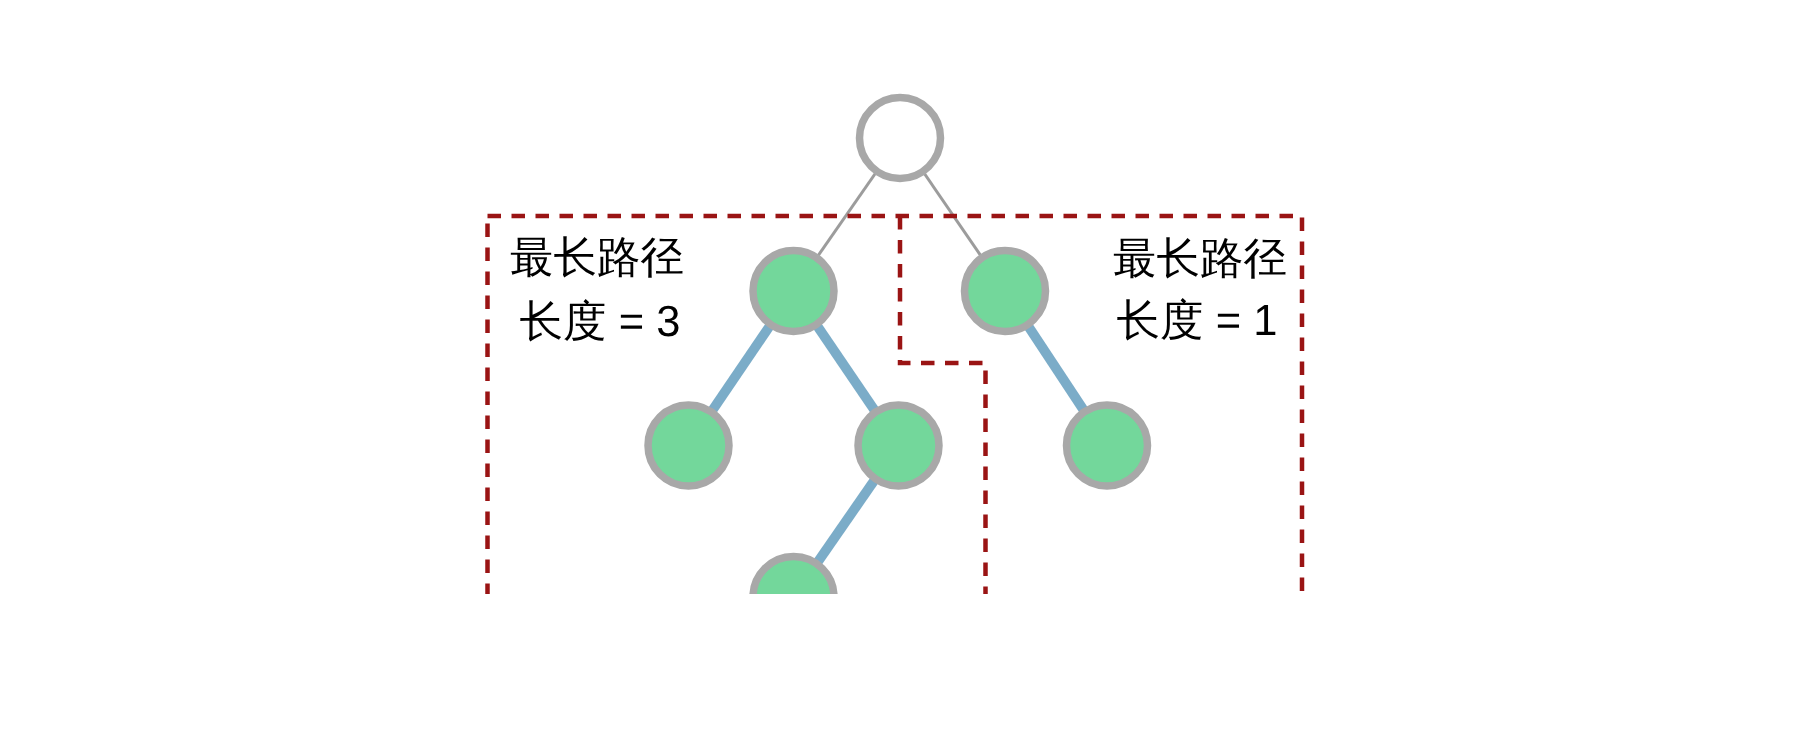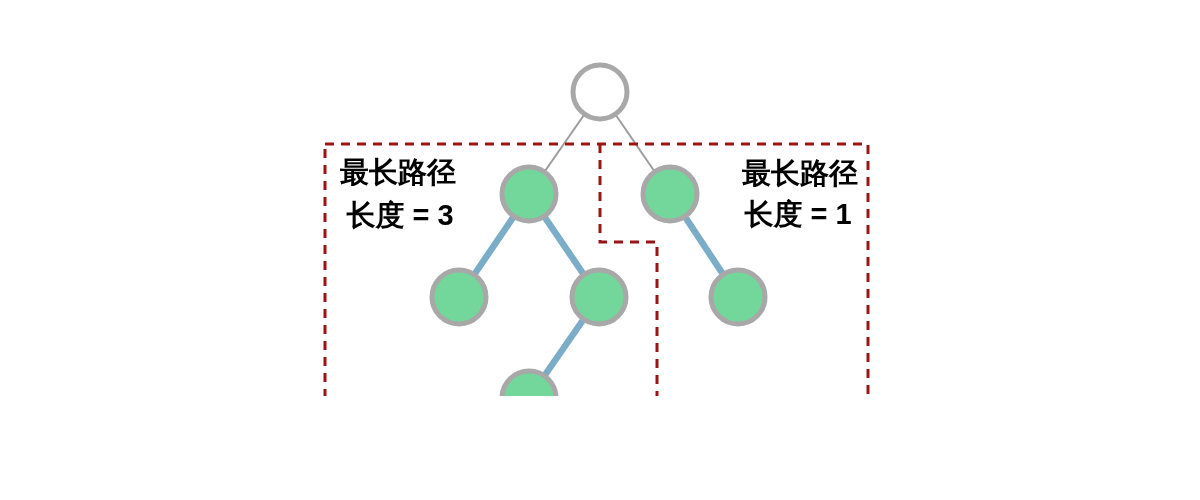--- a/index.html
+++ b/index.html
@@ -7,21 +7,20 @@
     padding: 0;
     background: #ffffff;
     font-family: "Liberation Sans", sans-serif;
   }
   .stage {
     position: relative;
     width: 1200px;
     height: 396px;
     background: #ffffff;
     overflow: hidden;
-    font-weight: bold;
   }
   svg.diagram {
     display: block;
     width: 1200px;
     height: 500px;
   }
   svg.diagram text {
     font-family: "Liberation Sans", sans-serif;
     dominant-baseline: central;
   }

